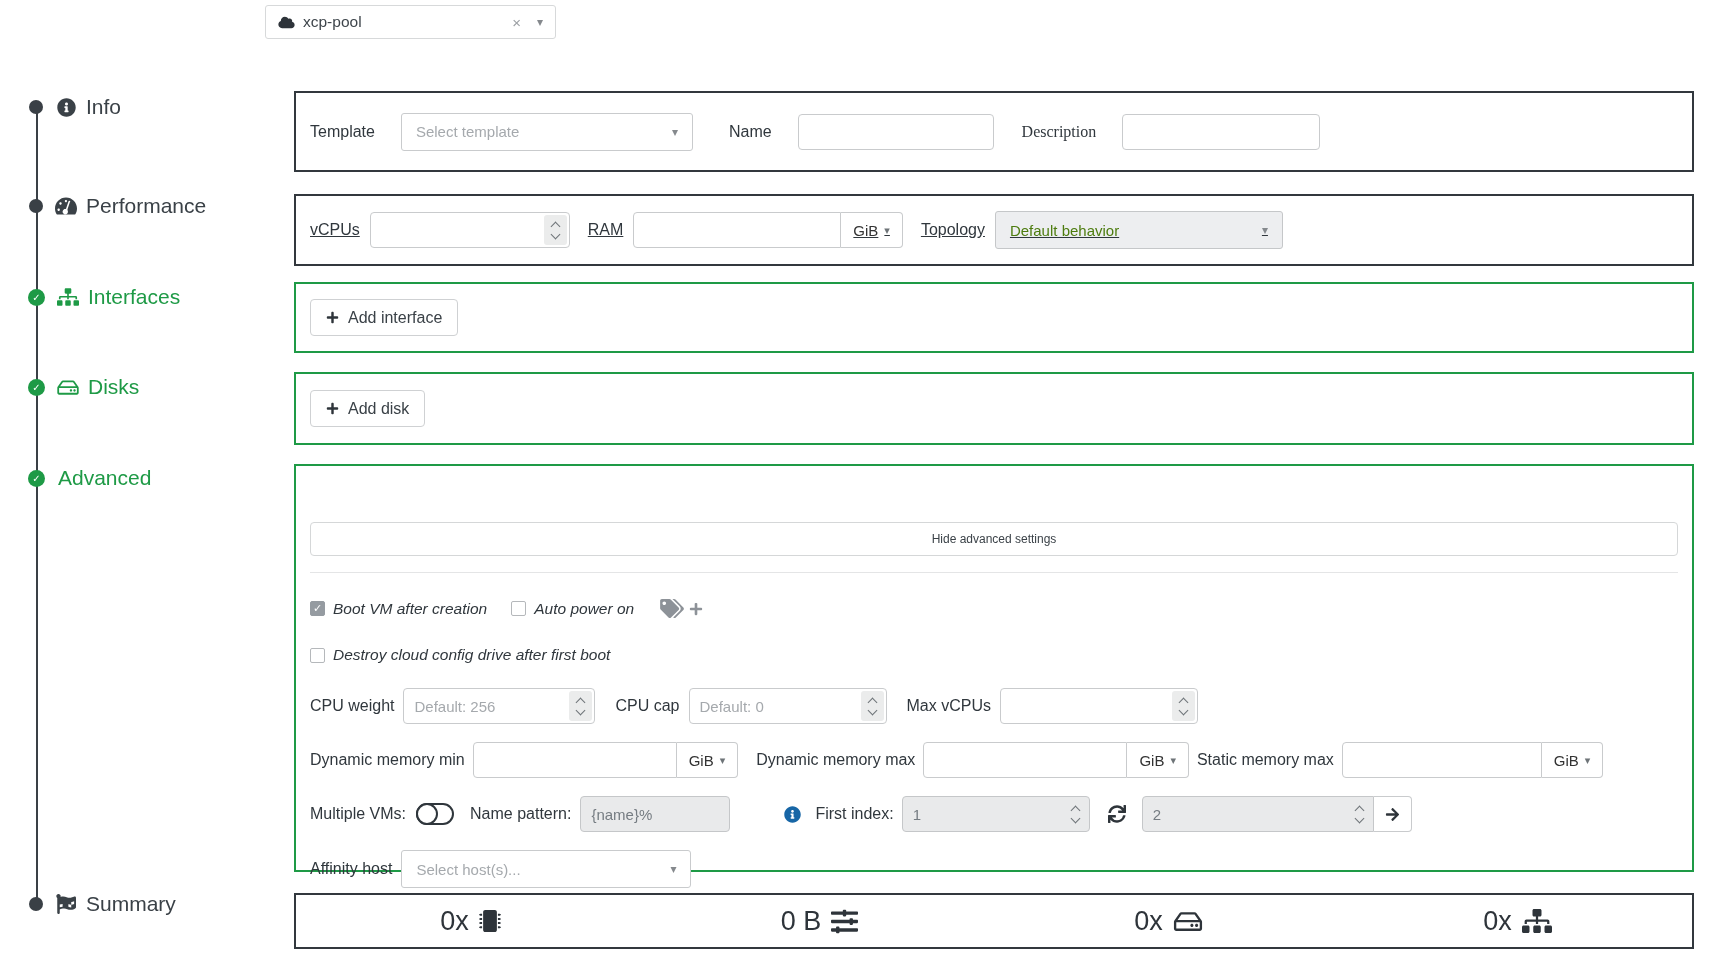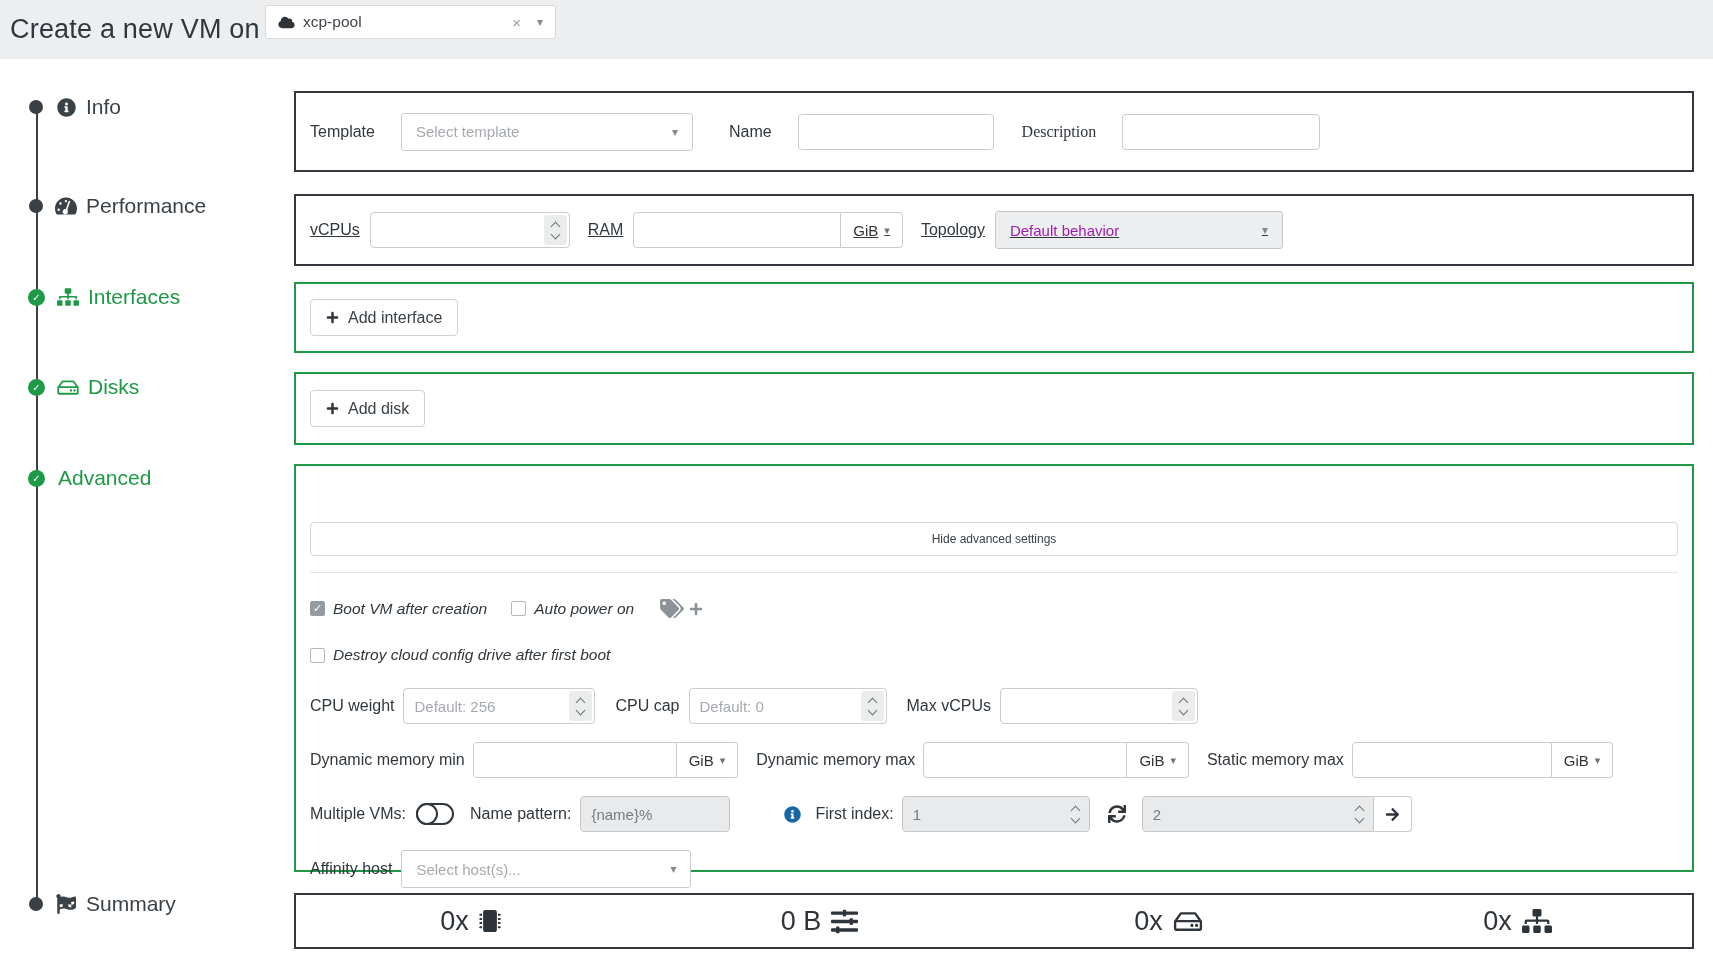--- a/index.html
+++ b/index.html
@@ -42,21 +42,21 @@
   #box-summary { top:893px; height:56px; display:flex; align-items:center; }
 
   .frow { display:flex; align-items:center; height:100%; padding:0 14px; }
   .lbl { font-size:16px; color:#30373d; white-space:nowrap; }
 
   .sel { display:flex; align-items:center; justify-content:space-between; height:38px;
          border:1px solid #c9cbcd; border-radius:3px; background:#fff; padding:0 14px; cursor:pointer; }
   .sel .ph { font-size:15px; color:#a5a9ad; }
   .sel .caret { color:#85898d; font-size:12px; margin-left:8px; }
   .sel.disabled { background:#edeef0; border-color:#c5c7c9; cursor:default; }
-  .sel.disabled .ph { color:#a21caf; }
+  .sel.disabled .ph { color:#4d7c0f; }
 
   .inp { height:36px; border:1px solid #c9cbcd; border-radius:4px; background:#fff;
          font-family:inherit; font-size:15px; color:#333; padding:0 10px; outline:none; }
   .inp::placeholder { color:#a5a9ad; }
   .inp.disabled { background:#e9eaeb; border-color:#c5c7c9; color:#757c82; }
 
   .numwrap { position:relative; display:inline-block; }
   .numwrap .inp { width:100%; padding-right:30px; }
   .spin { position:absolute; right:3px; top:3px; bottom:3px; width:23px; background:#ebecec; border-radius:3px;
           display:flex; flex-direction:column; align-items:center; justify-content:center; gap:3px; cursor:pointer; }
@@ -103,23 +103,20 @@
   
   .sumcell { flex:1; display:flex; align-items:center; justify-content:center; gap:10px;
              font-size:27px; color:#2e343a; }
   .sumcell svg { color:#2e343a; }
 </style>
 </head>
 <body>
 
 <div class="page">
 
-  <header class="topbar">
-    <h1 class="page-title">Create a new VM on</h1>
-  </header>
   <div class="pool-select">
     <svg class="cloud" viewBox="0 0 640 512" fill="currentColor">
         <path d="M537.6 226.6c4.1-10.7 6.4-22.4 6.4-34.6 0-53-43-96-96-96-19.7 0-38.1 6-53.3 16.2C367 64.2 315.3 32 256 32c-88.4 0-160 71.6-160 160 0 2.7.1 5.4.2 8.1C40.2 219.8 0 273.2 0 336c0 79.5 64.5 144 144 144h368c70.7 0 128-57.3 128-128 0-61.9-44-113.6-102.4-125.4z"></path>
       </svg>
     <span class="val">xcp-pool</span>
     <span class="pool-clear">×</span>
     <span class="pool-caret">▾</span>
   </div>
 
   <div class="step-line"></div>
@@ -302,21 +299,21 @@
         </button>
       </span>
       <span class="lbl" style="margin-left:10px;">Dynamic memory max</span>
       <span class="igroup">
         <input class="inp" style="width: 204px;">
         <button class="unit-btn">
           <span>GiB</span>
           <span class="caret">▾</span>
         </button>
       </span>
-      <span class="lbl" style="margin-left:10px;">Static memory max</span>
+      <span class="lbl" style="">Static memory max</span>
       <span class="igroup">
         <input class="inp" style="width: 200px;">
         <button class="unit-btn">
           <span>GiB</span>
           <span class="caret">▾</span>
         </button>
       </span>
     </div>
 
     <div class="advrow" style="margin-top:18px;">

